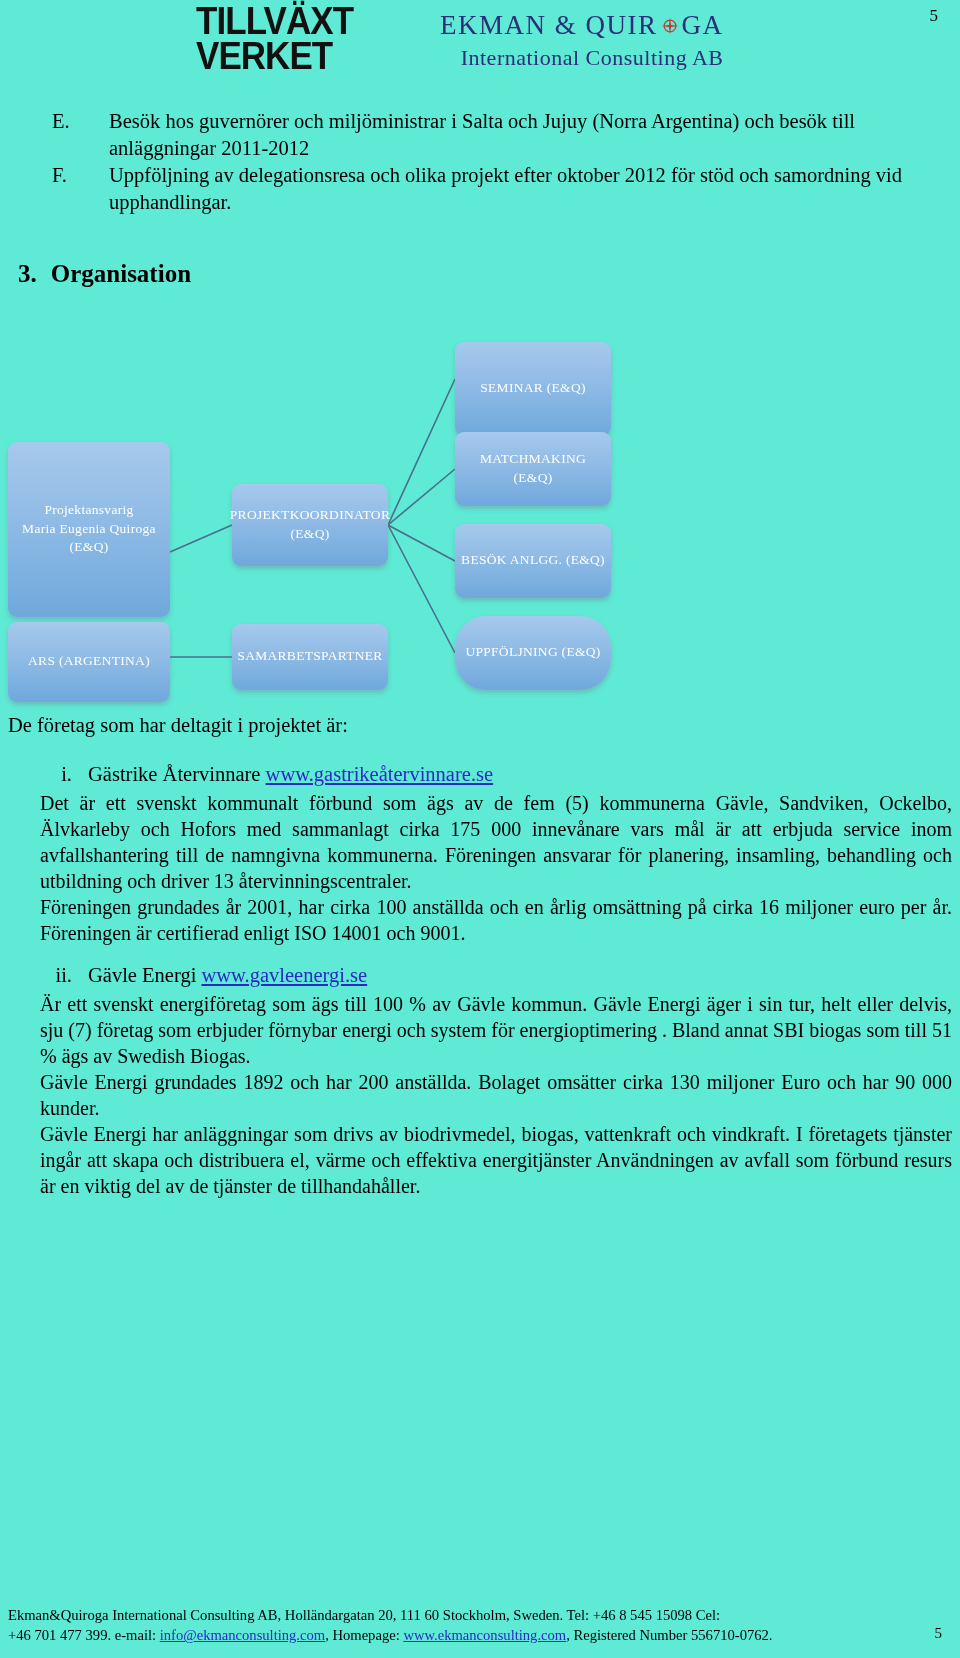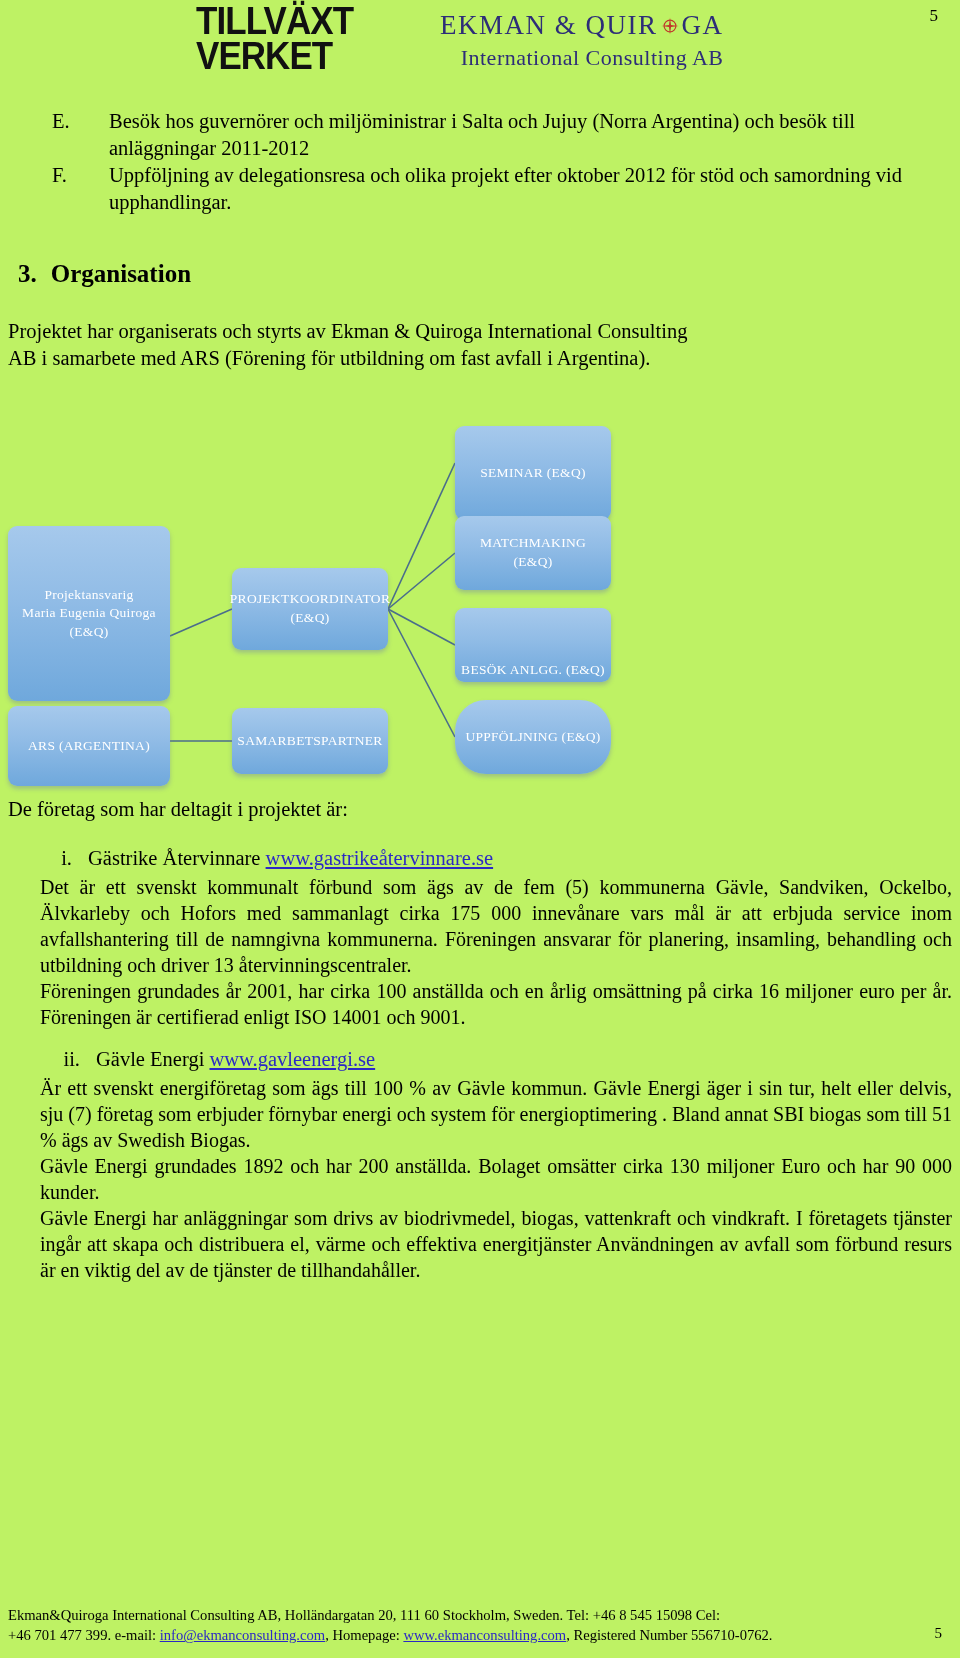--- a/index.html
+++ b/index.html
@@ -4,21 +4,21 @@
 <style>
   html, body {
     margin: 0;
     padding: 0;
     background: #ffffff;
   }
   .page {
     position: relative;
     width: 960px;
     height: 1658px;
-    background: #bef264;
+    background: #5eead4;
     font-family: "Liberation Serif", serif;
     color: #000000;
     overflow: hidden;
   }
 
   
   .header {
     position: absolute;
     left: 0;
     top: 0;
@@ -237,21 +237,20 @@
       <li class="abc-item">
         <span class="abc-marker">F.</span>
         <span class="abc-text">Uppföljning av delegationsresa och olika projekt efter oktober 2012 för stöd och samordning vid upphandlingar.</span>
       </li>
     </ul>
 
     <h2 class="section-title">
       <span class="num">3.</span><span>Organisation</span>
     </h2>
 
-    <p class="para">Projektet har organiserats och styrts av Ekman &amp; Quiroga International Consulting AB i samarbete med ARS (Förening för utbildning om fast avfall i Argentina).</p>
 
     <div class="orgchart">
       <svg class="links" viewBox="0 0 660 378" preserveAspectRatio="none">
 
         <line x1="170" y1="228" x2="232" y2="201" stroke="#4a6d8c" stroke-width="1.6"></line>
 
         <line x1="170" y1="333" x2="232" y2="333" stroke="#4a6d8c" stroke-width="1.6"></line>
 
         <line x1="388" y1="201" x2="455" y2="55" stroke="#4a6d8c" stroke-width="1.6"></line>
         <line x1="388" y1="201" x2="455" y2="145" stroke="#4a6d8c" stroke-width="1.6"></line>
@@ -283,42 +282,42 @@
       </div>
 
       <div class="node" style="left:455px; top:18px; width:156px; height:94px;">
         <span class="l">SEMINAR (E&amp;Q)</span>
       </div>
 
       <div class="node" style="left:455px; top:108px; width:156px; height:74px;align-items:center;">
         <span class="l">MATCHMAKING (E&amp;Q)</span>
       </div>
 
-      <div class="node" style="left:455px; top:200px; width:156px; height:74px;align-items:flex-end;">
+      <div class="node" style="left:455px; top:200px; width:156px; height:74px;">
         <span class="l">BESÖK ANLGG. (E&amp;Q)</span>
       </div>
 
       <div class="node" style="left:455px; top:292px; width:156px; height:74px;border-radius:31px;">
         <span class="l">UPPFÖLJNING (E&amp;Q)</span>
       </div>
     </div>
 
     <p class="para" style="margin-top:10px;">De företag som har deltagit i projektet är:</p>
 
     <div class="roman-block">
 
       <div class="roman-item">
         <span class="roman-marker">i.</span>
         <span>Gästrike Återvinnare</span>
         <span class="link">www.gastrikeåtervinnare.se</span>
       </div>
       <p class="justified">Det är ett svenskt kommunalt förbund som ägs av de fem (5) kommunerna Gävle, Sandviken, Ockelbo, Älvkarleby och Hofors med sammanlagt cirka 175 000 innevånare vars mål är att erbjuda service inom avfallshantering till de namngivna kommunerna. Föreningen ansvarar för planering, insamling, behandling och utbildning och driver 13 återvinningscentraler.</p>
       <p class="justified tight">Föreningen grundades år 2001, har cirka 100 anställda och en årlig omsättning på cirka 16 miljoner euro per år. Föreningen är certifierad enligt ISO 14001 och 9001.</p>
 
-      <div class="roman-item" style="margin-top:16px;margin-left:8px;">
+      <div class="roman-item" style="margin-top:16px;">
         <span class="roman-marker">ii.</span>
         <span>Gävle Energi</span>
         <span class="link">www.gavleenergi.se</span>
       </div>
       <p class="justified">Är ett svenskt energiföretag som ägs till 100 % av Gävle kommun. Gävle Energi äger i sin tur, helt eller delvis, sju (7) företag som erbjuder förnybar energi och system för energioptimering . Bland annat SBI biogas som till 51 % ägs av Swedish Biogas.</p>
       <p class="justified tight">Gävle Energi grundades 1892 och har 200 anställda. Bolaget omsätter cirka 130 miljoner Euro och har 90 000 kunder.</p>
       <p class="justified tight">Gävle Energi har anläggningar som drivs av biodrivmedel, biogas, vattenkraft och vindkraft. I företagets tjänster ingår att skapa och distribuera el, värme och effektiva energitjänster Användningen av avfall som förbund resurs är en viktig del av de tjänster de tillhandahåller.</p>
 
     </div>
   </div>

